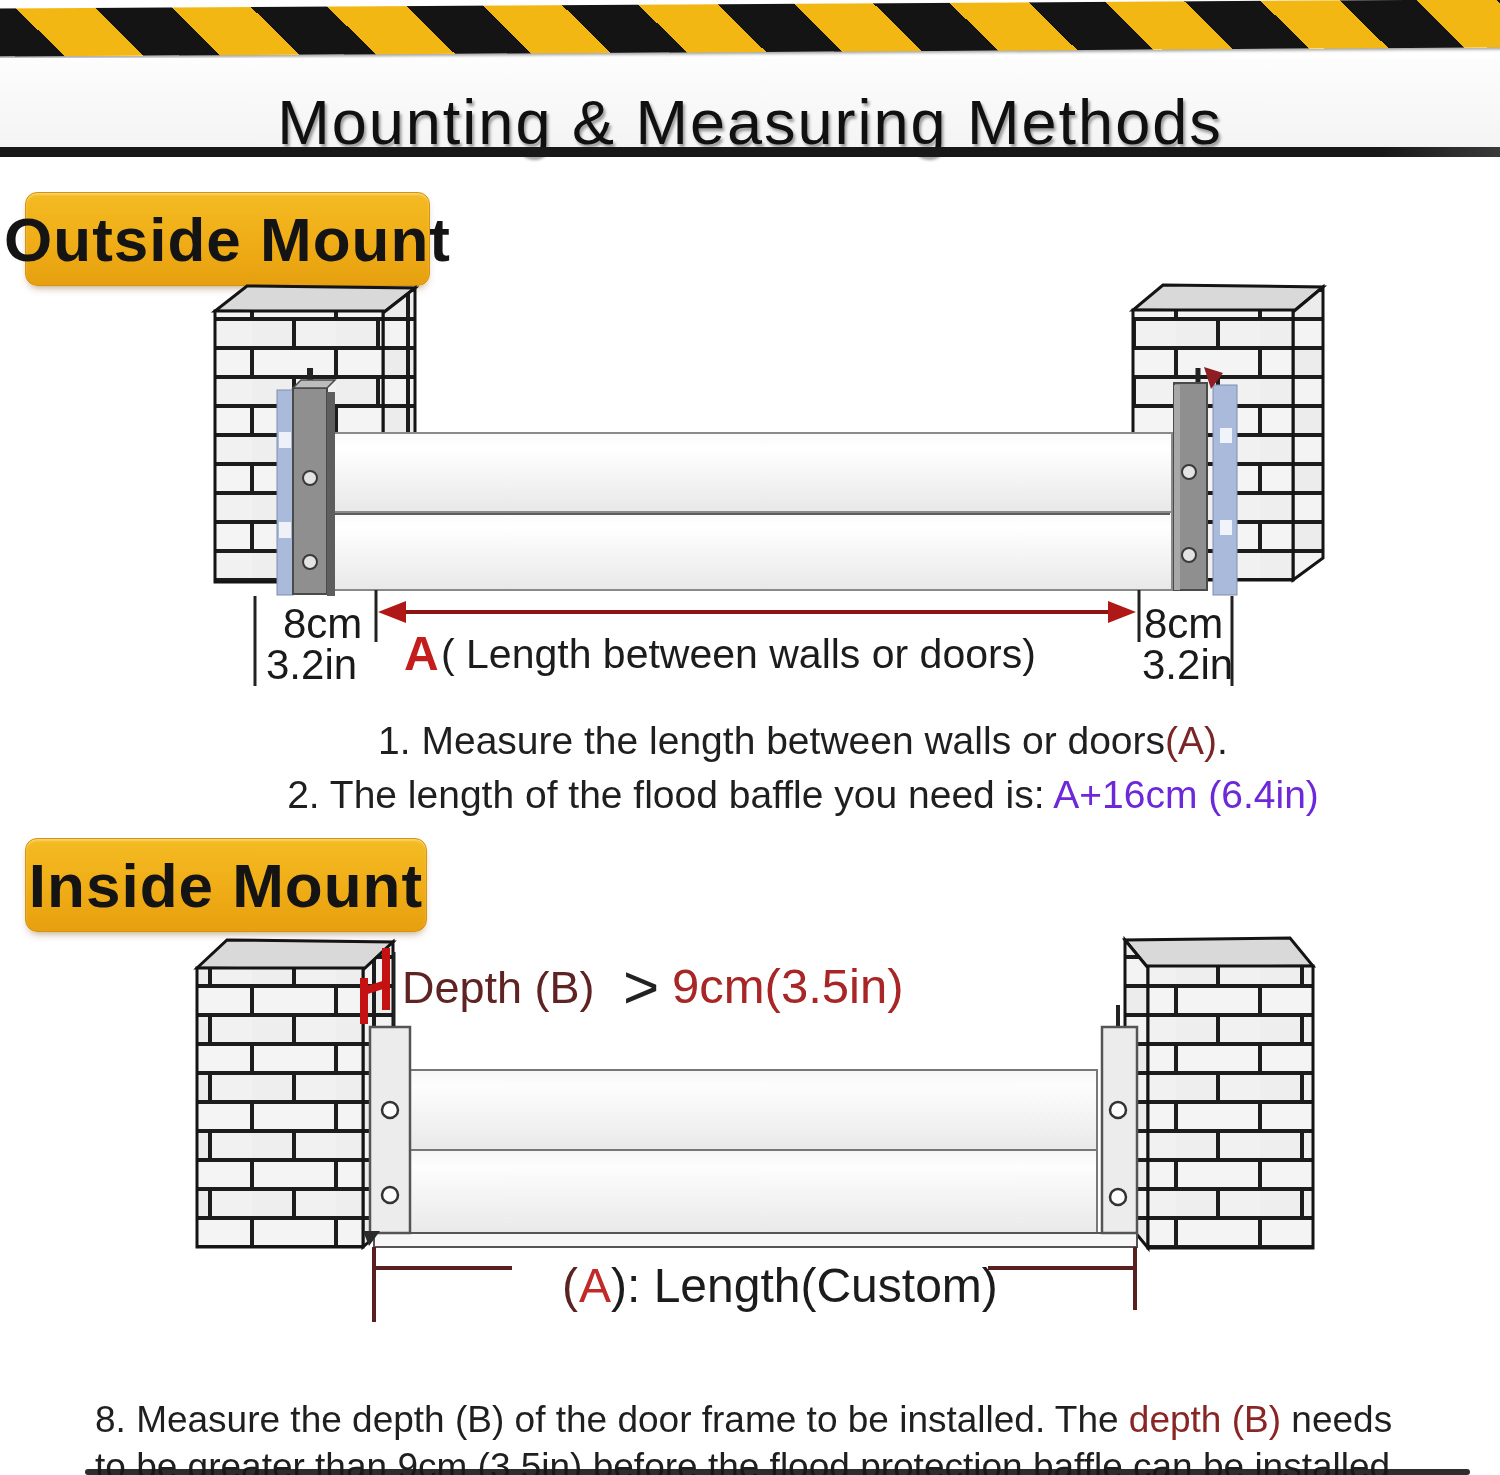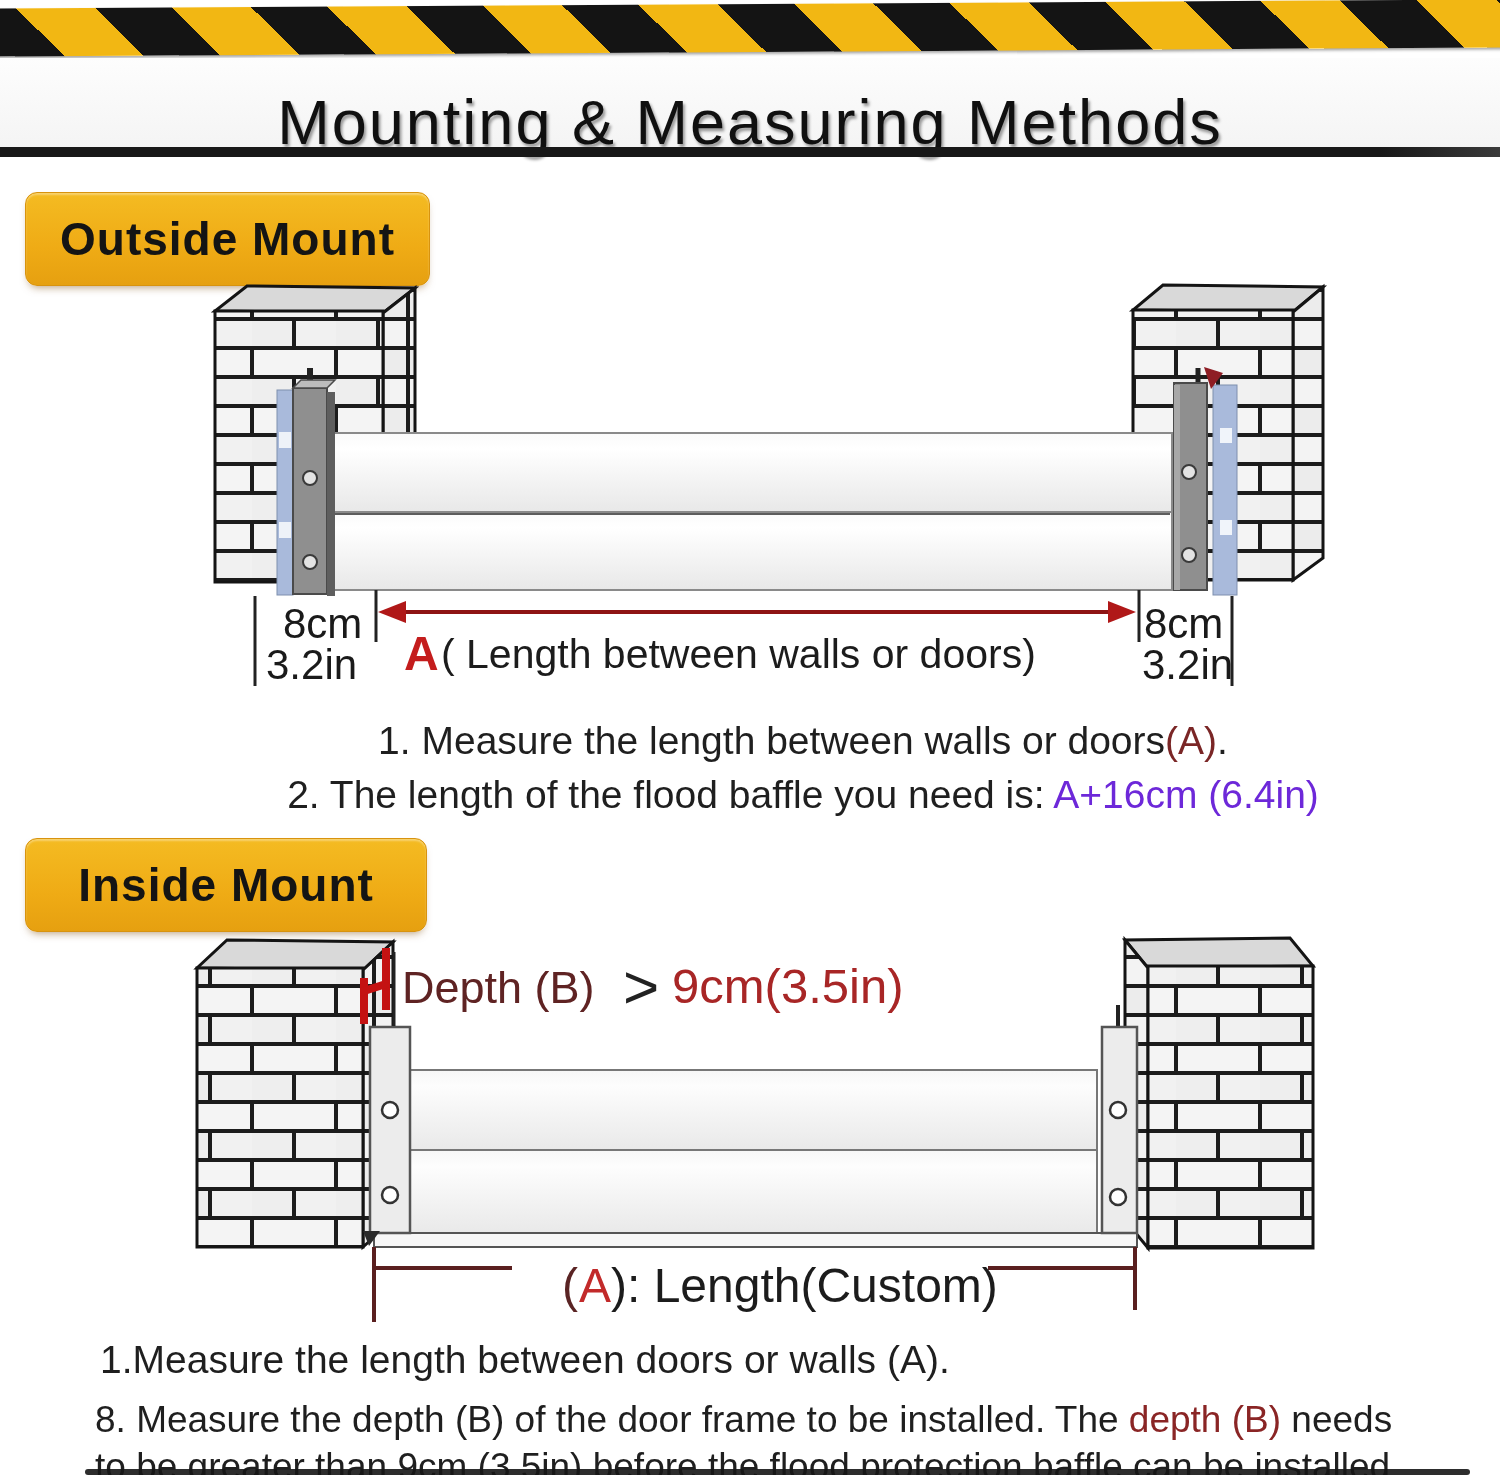--- a/index.html
+++ b/index.html
@@ -25,21 +25,21 @@
   }
   .title-divider{position:absolute;left:0;top:147px;width:1500px;height:10px;
     background:linear-gradient(90deg,#181818 92%,#3a3a3a 100%);}
   
   .section-label{
     position:absolute;height:92px;border-radius:12px;
     background:linear-gradient(180deg,#f4bb22 0%,#efab15 60%,#e6a010 100%);
     border:1px solid #d8930e;
     box-shadow:0 5px 8px -4px rgba(120,70,0,.55), inset 0 2px 2px rgba(255,255,255,.35);
     display:flex;align-items:center;justify-content:center;
-    font-size:46px;font-weight:600;color:#141414;letter-spacing:1px;white-space:nowrap;
+    font-size:62px;font-weight:600;color:#141414;letter-spacing:1px;white-space:nowrap;
   }
   .label-outside{left:25px;top:192px;width:403px;}
   .label-inside{left:25px;top:838px;width:400px;}
   
   .diagram{position:absolute;left:0;}
   svg{font-family:"Liberation Sans",sans-serif;}
   
   .steps-outside{
     position:absolute;left:138px;top:714px;width:1330px;
     font-size:39px;line-height:54px;color:#1f1f1f;white-space:nowrap;
@@ -228,17 +228,16 @@
       <line x1="374" y1="1247" x2="374" y2="1322" stroke="#5a1f1f" stroke-width="4"></line>
       <line x1="376" y1="1268" x2="512" y2="1268" stroke="#5a1f1f" stroke-width="4"></line>
       <line x1="988" y1="1268" x2="1133" y2="1268" stroke="#5a1f1f" stroke-width="4"></line>
       <line x1="1135" y1="1247" x2="1135" y2="1310" stroke="#5a1f1f" stroke-width="4"></line>
       <text x="562" y="1302" font-size="48" fill="#5a2424">(</text>
       <text x="579" y="1302" font-size="48" fill="#c22a2a">A</text>
       <text x="611" y="1302" font-size="48" fill="#1c1c1c">): Length(Custom)</text>
     </g>
   </svg>
 
-  <div class="inside-step1">1.Measure the length between doors or walls (A).</div>
   <div class="inside-step2"><span>8. Measure the depth (B) of the door frame to be installed. The </span><span class="seg-maroon-b">depth (B)</span><span> needs</span><br><span>to be greater than 9cm (3.5in) before the flood protection baffle can be installed.</span></div>
 
   <div class="bottom-rule"></div>
 </div>
 
 </body></html>

